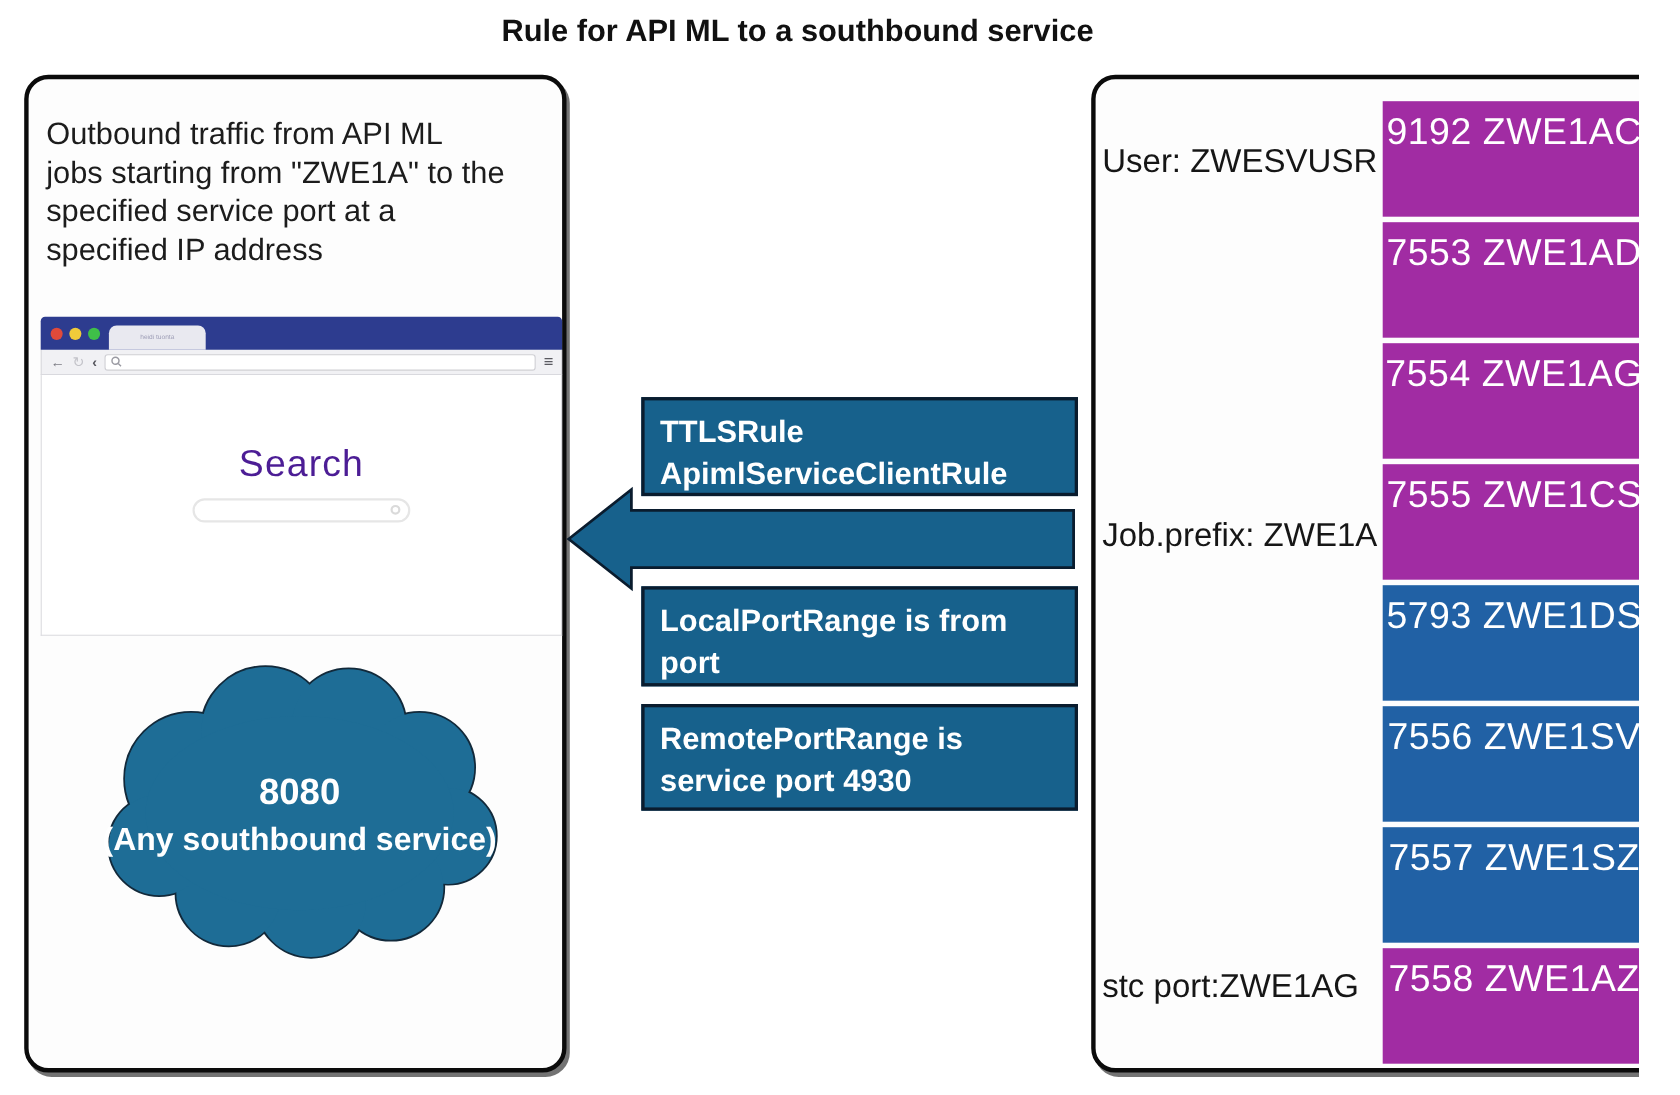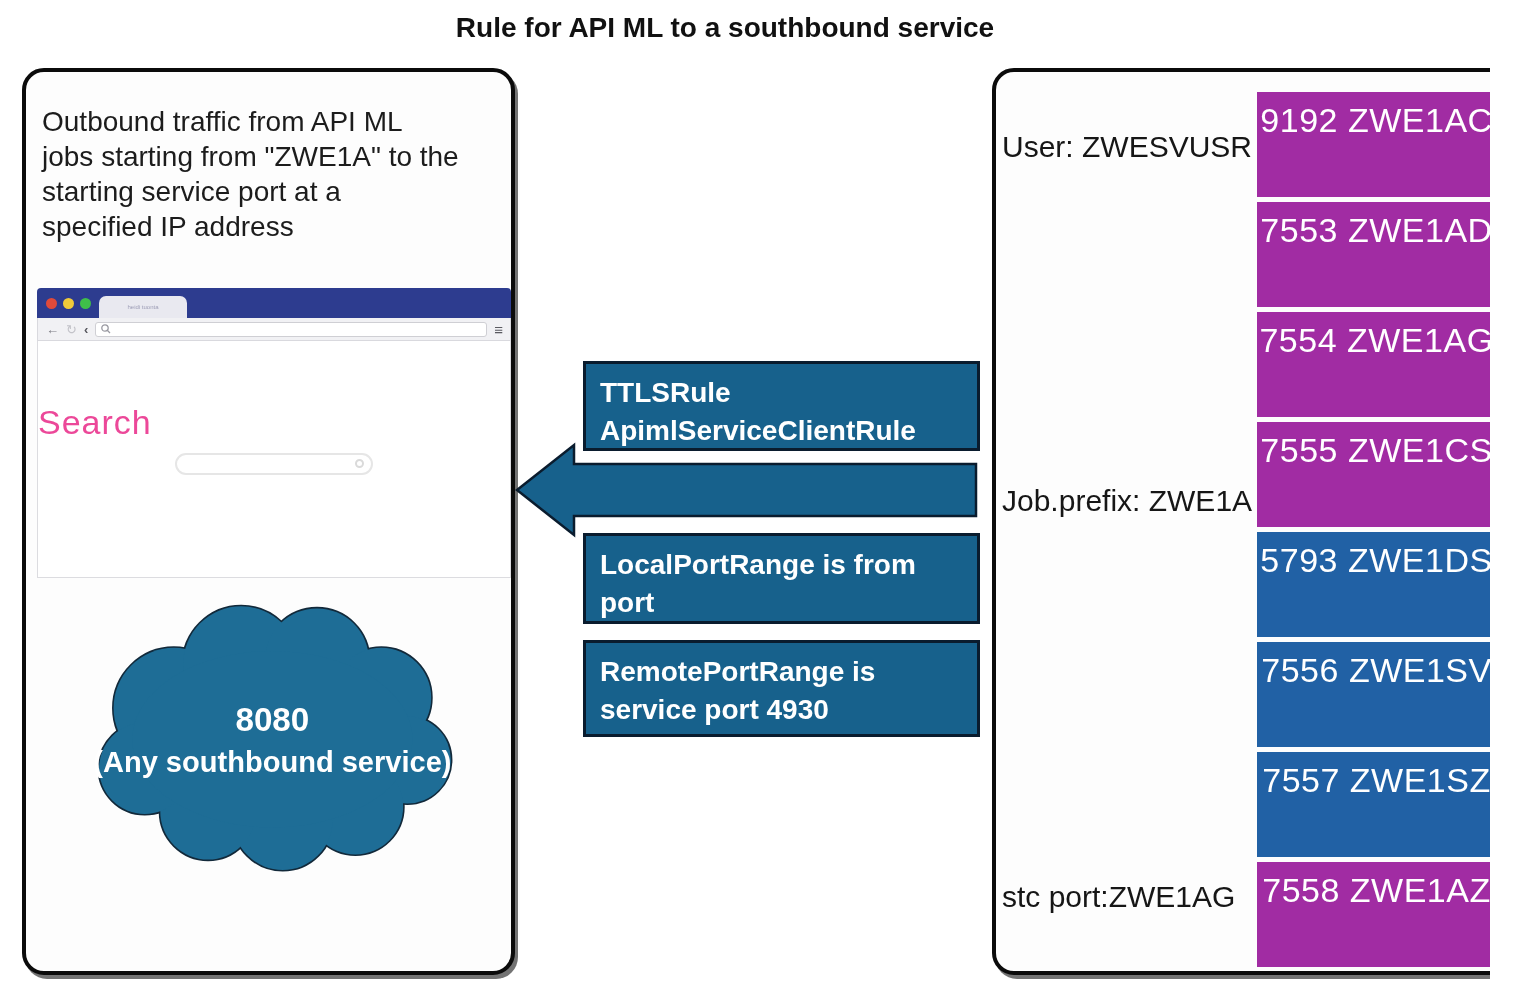--- a/index.html
+++ b/index.html
@@ -31,22 +31,22 @@
   .browser-toolbar { height:23px; background:#f1f1f4; border:1px solid #d9d9de; border-top:none;
                      display:flex; align-items:center; padding:0 8px; gap:7px; }
   .nav-glyph { font-size:13px; color:#7d7d85; line-height:1; }
   .nav-glyph.faint { color:#c3c3c9; }
   .nav-glyph.chev { color:#55555c; font-weight:700; }
   .url-pill { flex:1; height:15px; background:#ffffff; border:1px solid #cfcfd4; border-radius:3px;
               display:flex; align-items:center; padding:0 4px; }
   .hamburger { font-size:15px; color:#5a5a60; font-weight:700; letter-spacing:-1px; }
   .browser-content { position:relative; height:237px; background:#ffffff;
                      border:1px solid #dcdce0; border-top:none; }
-  .search-word { position:absolute; top:62px; width:100%; 
-                 font-size:34px; color:#ec4899; letter-spacing:1px; }
+  .search-word { position:absolute; top:62px; width:100%; text-align:center;
+                 font-size:34px; color:#4c1d95; letter-spacing:1px; }
   .search-pill { position:absolute; top:112px; left:50%; transform:translateX(-50%);
                  width:198px; height:22px; border:2px solid #e6e6e6; border-radius:12px; }
   .search-pill-ring { position:absolute; right:7px; top:4px; width:9px; height:9px;
                       border:2px solid #dadada; border-radius:50%; }
 
   .cloud-wrap { position:absolute; left:44px; top:520px; width:384px; height:284px; }
   .cloud-wrap svg { overflow:visible; }
 
   
   .teal-box { position:absolute; left:583px; width:397px; background:#17618c;
@@ -54,40 +54,40 @@
               font-size:28px; font-weight:600; line-height:38px; }
   .box-ttls   { top:361px; height:90px; }
   .box-local  { top:533px; height:91px; }
   .box-remote { top:640px; height:97px; }
   .bold-line { font-weight:700; }
   .arrow-wrap { position:absolute; left:514px; top:442px; width:466px; height:96px; }
 
   
   .side-label { position:absolute; left:6px; font-size:30px; color:#161616; white-space:nowrap; }
   .label-user { top:58px; }
-  .label-job  { top:412px; }
+  .label-job  { top:398px; }
   .label-stc  { top:808px; }
   .port-list { position:absolute; left:261px; top:20px; width:239px;
                display:flex; flex-direction:column; gap:5px; }
   .port-box { height:105px; color:#ffffff; font-size:34px; text-align:center;
               padding-top:9px; letter-spacing:0.5px; }
 </style>
 </head>
 <body>
 
 <div class="canvas">
 
   <div class="title">Rule for API ML to a southbound service</div>
 
   <div class="panel panel-left">
 
     <div class="description">
       <div>Outbound traffic from API ML</div>
       <div>jobs starting from "ZWE1A" to the</div>
-      <div>starting service port at a</div>
+      <div>specified service port at a</div>
       <div>specified IP address</div>
     </div>
 
     <div class="browser">
       <div class="browser-bar">
         <span class="dot dot-red"></span>
         <span class="dot dot-yellow"></span>
         <span class="dot dot-green"></span>
         <div class="tab">
           <span class="tab-label">heidi tuonta</span>

